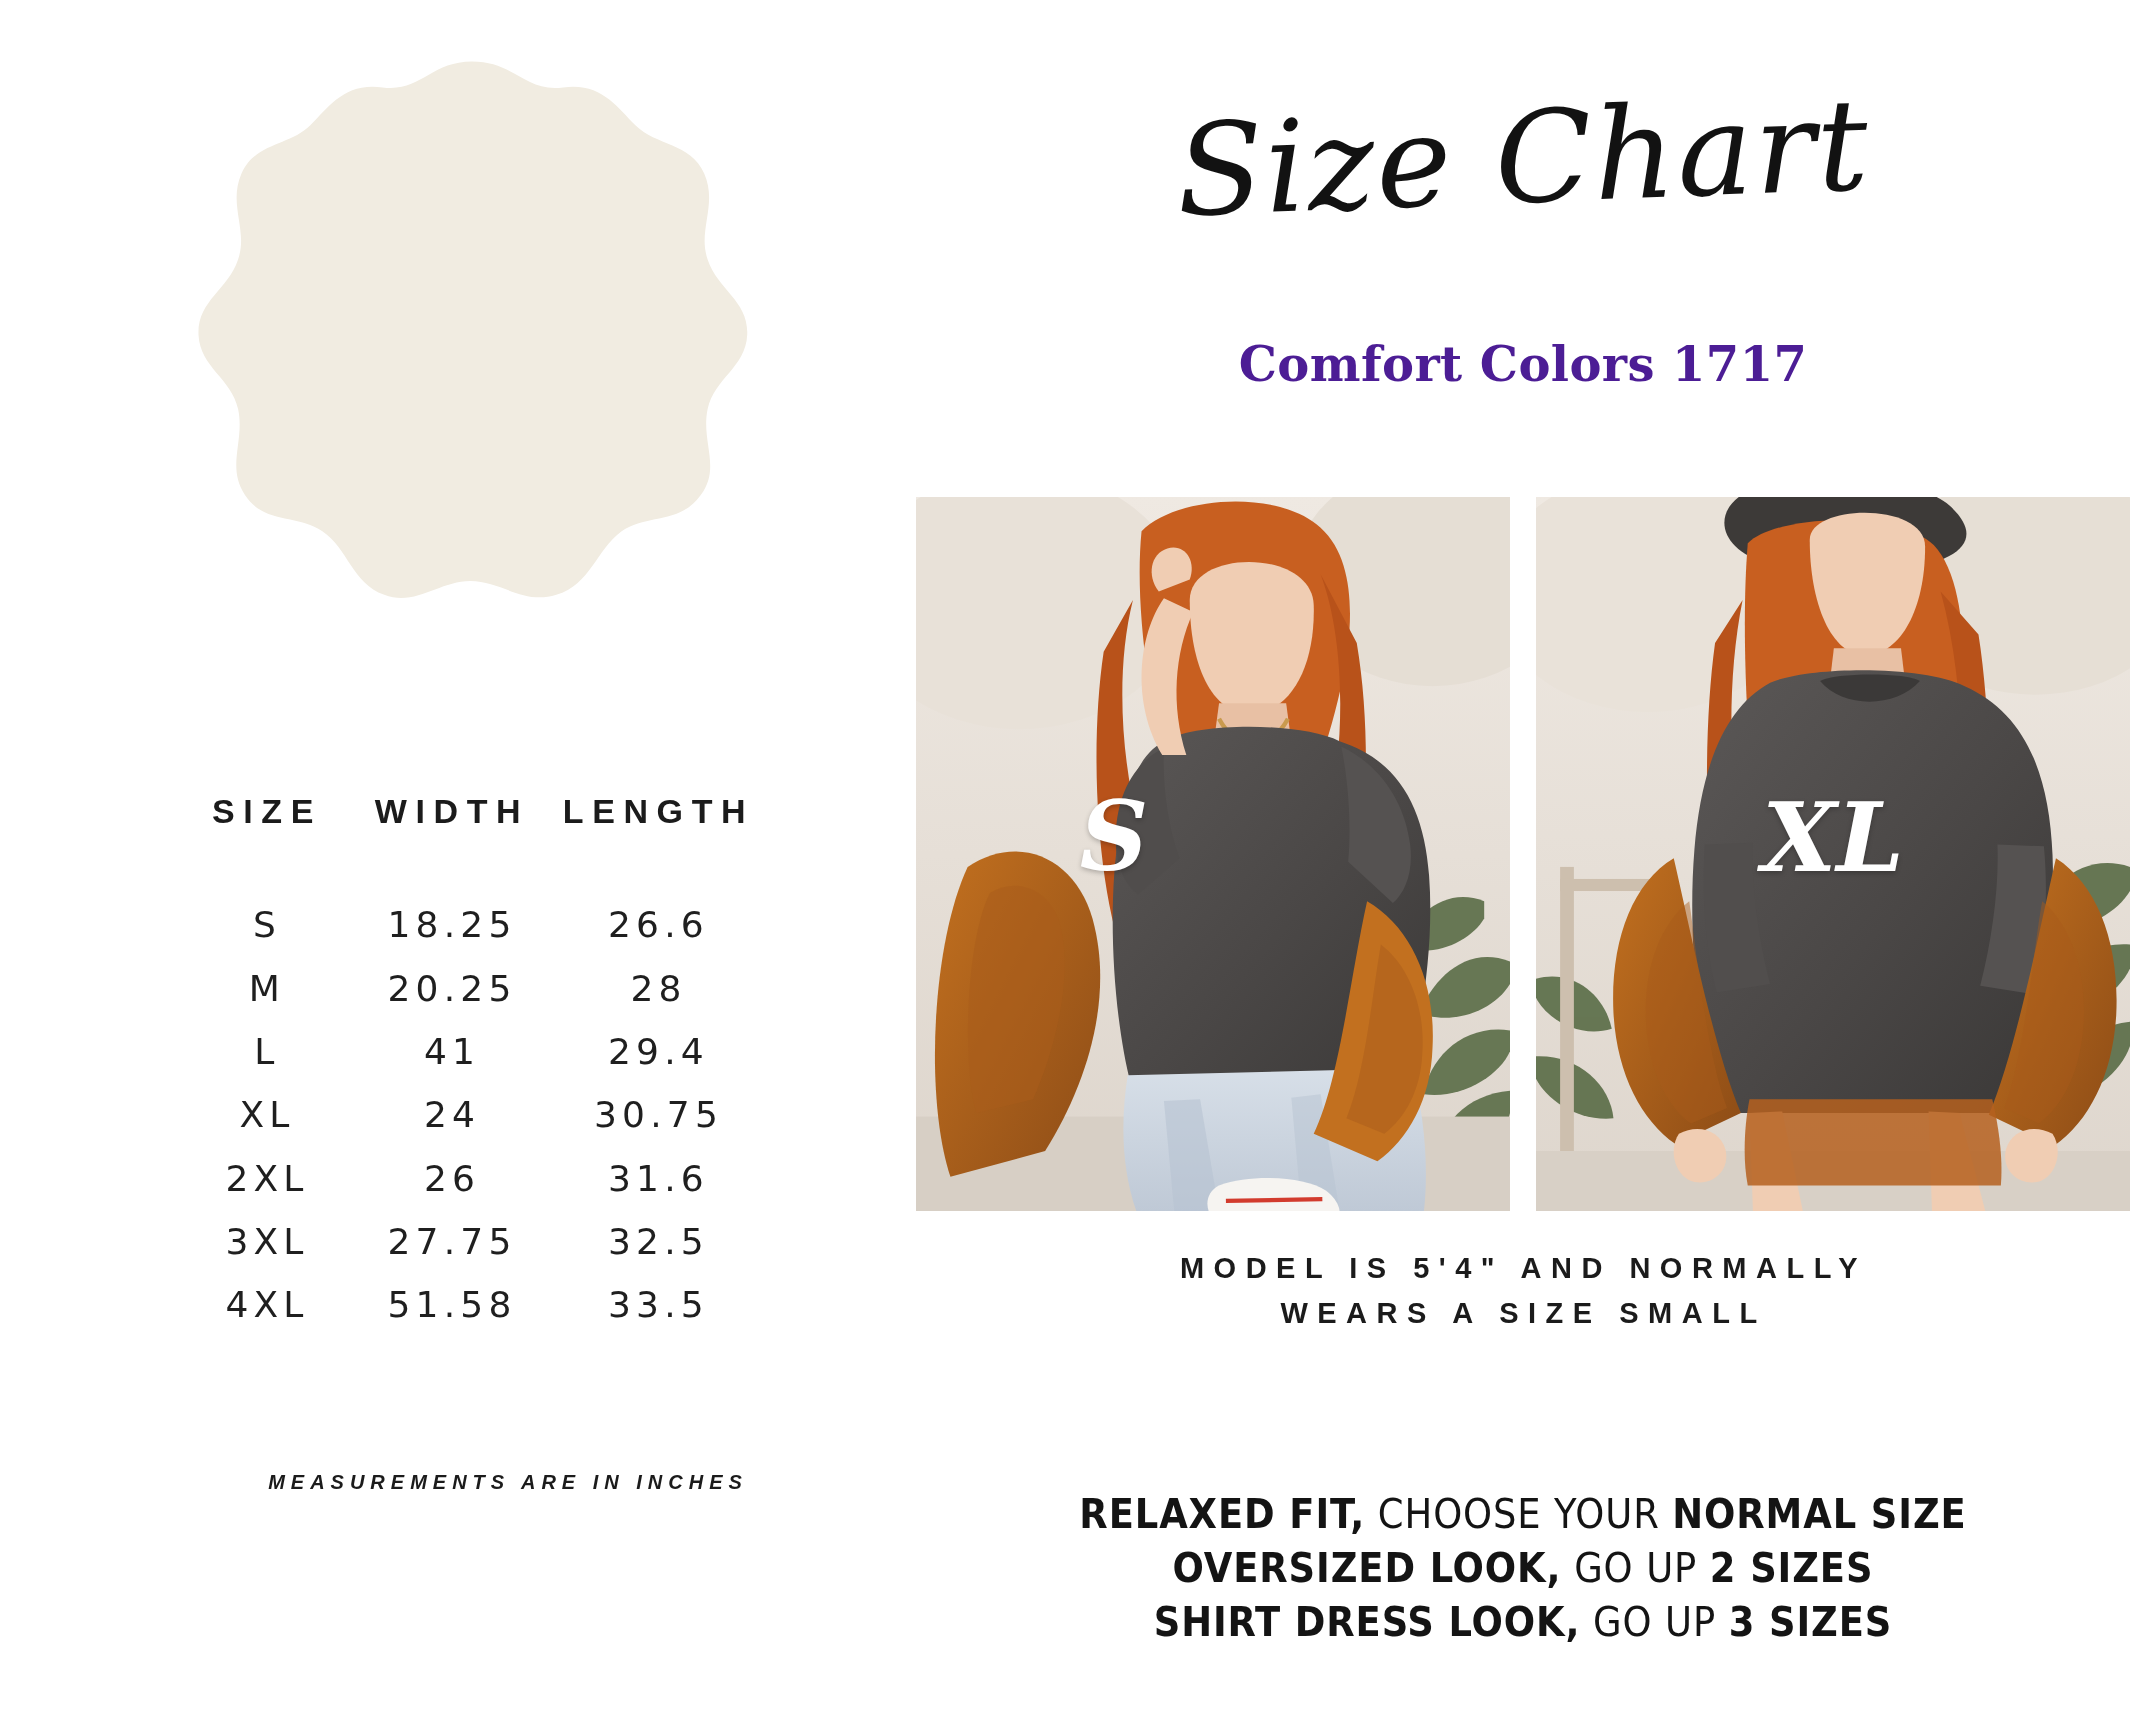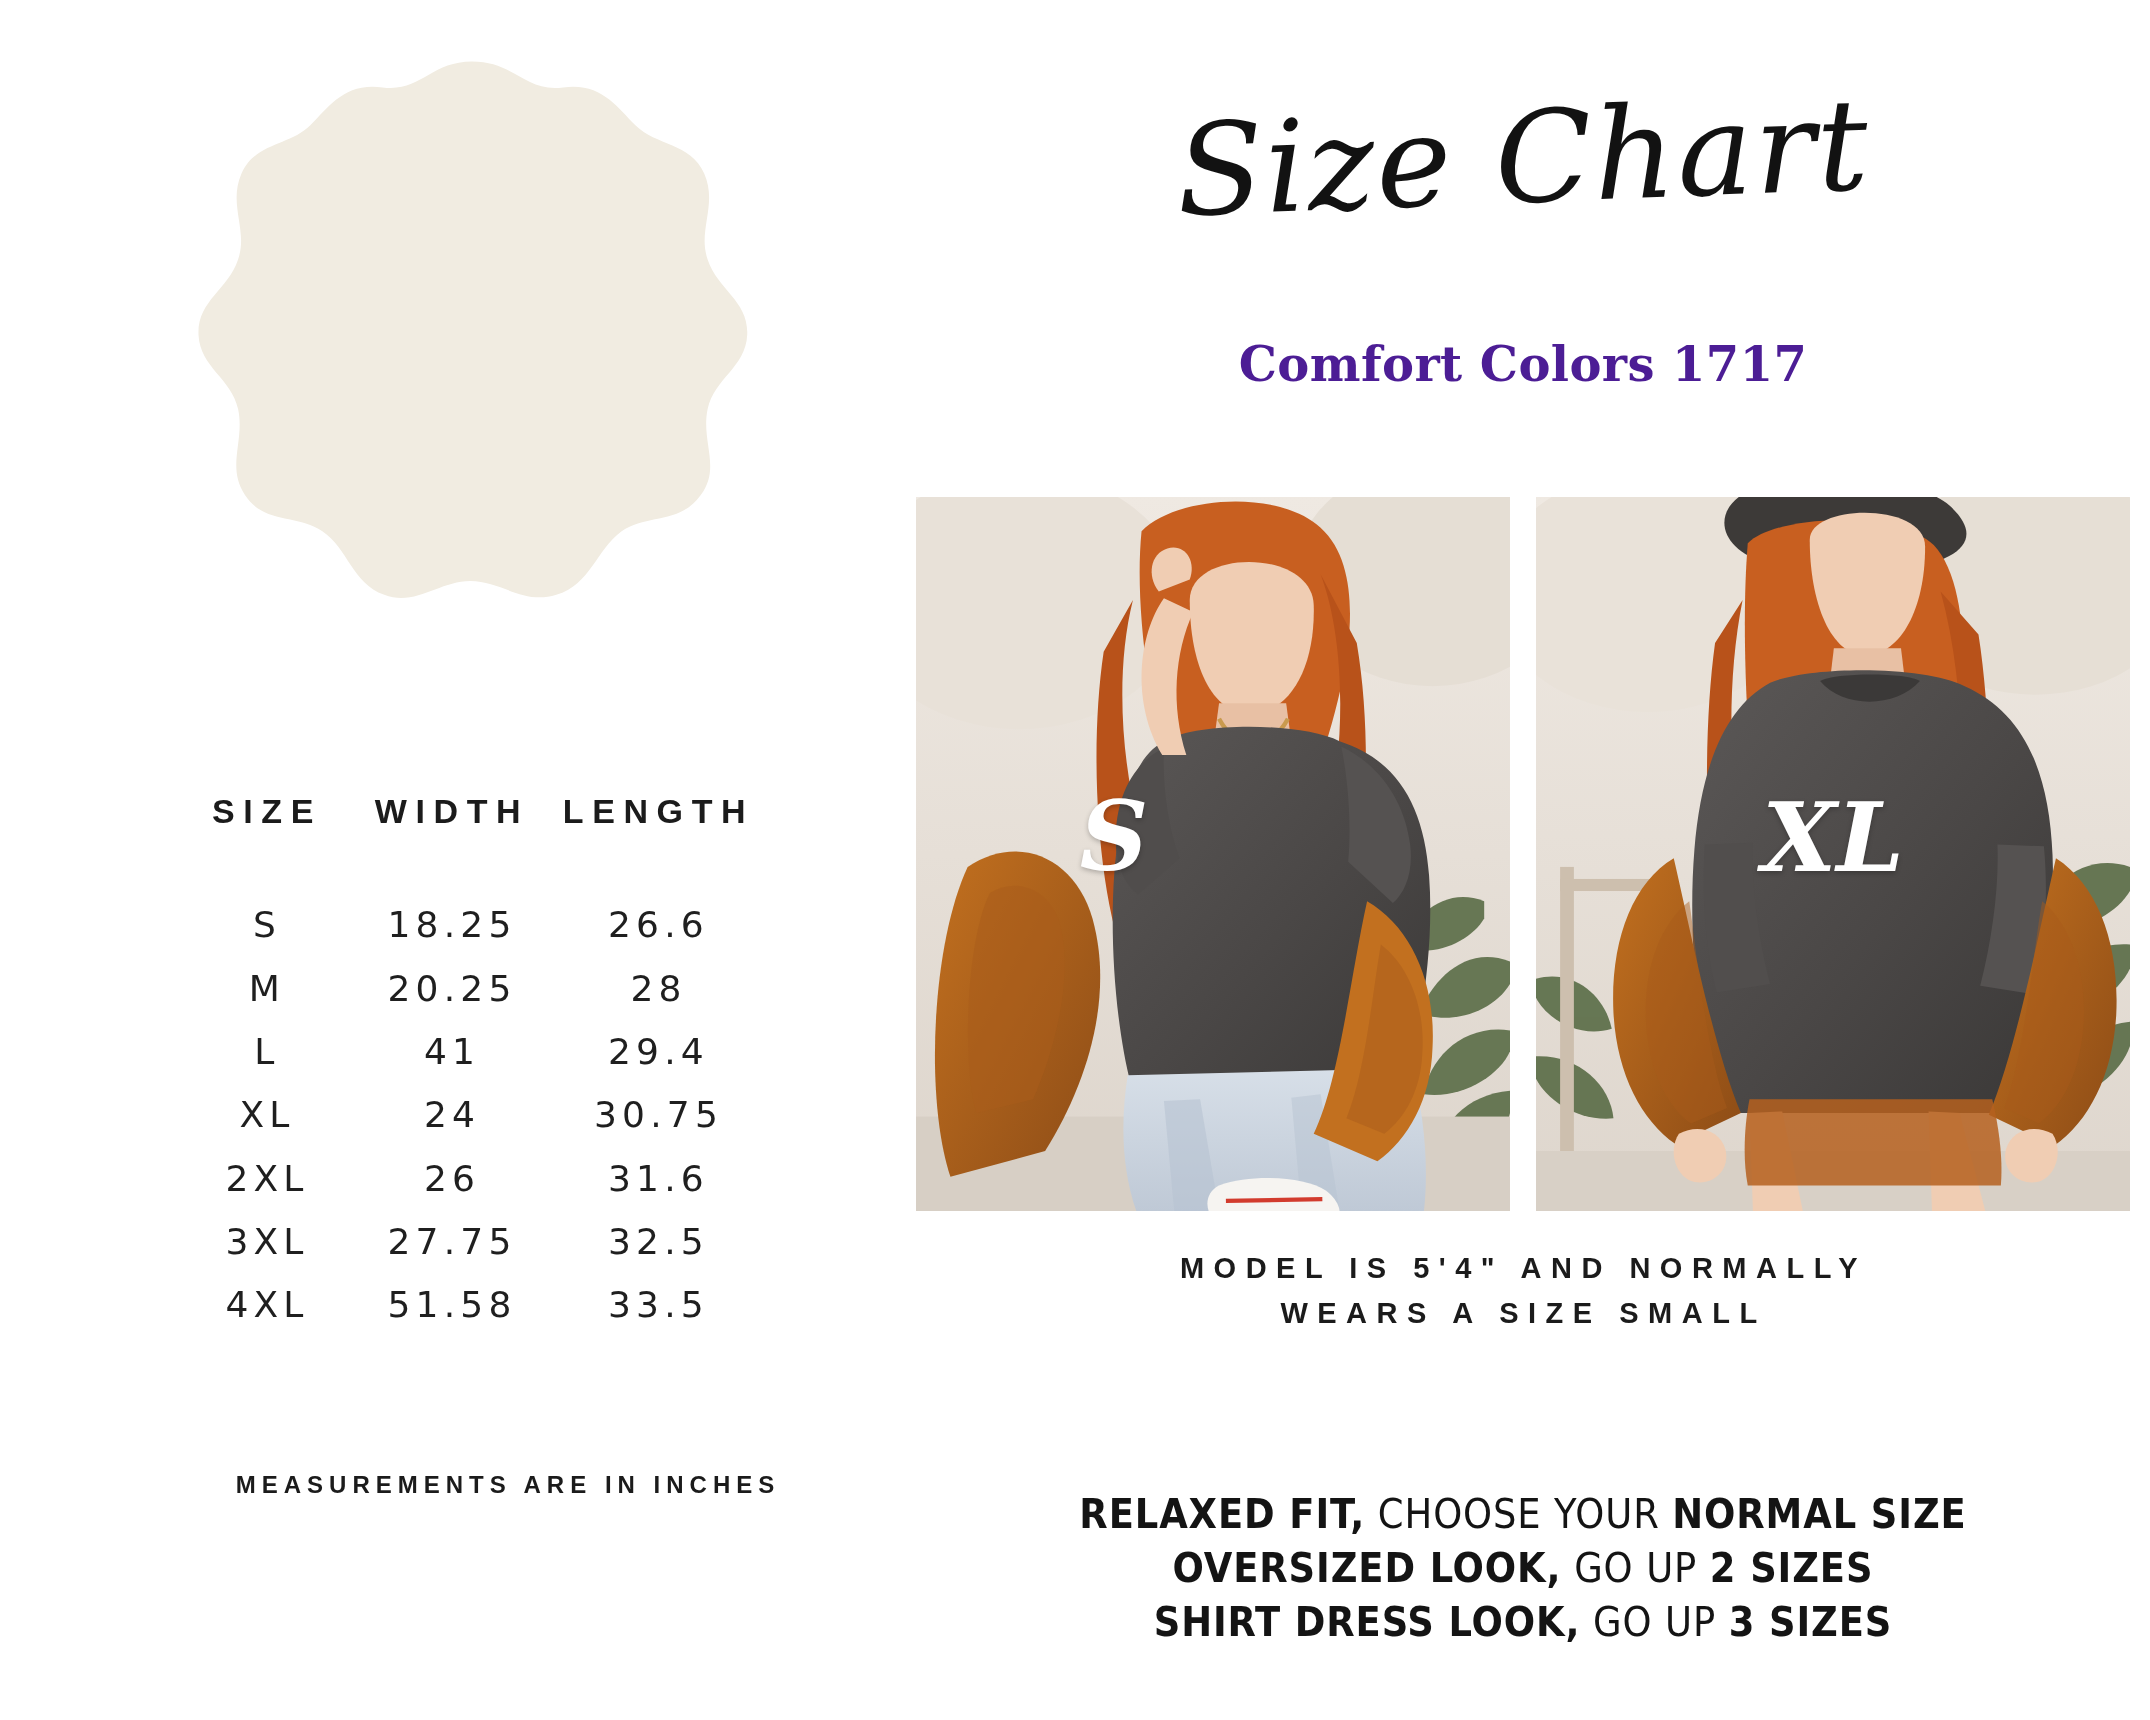--- a/index.html
+++ b/index.html
@@ -63,24 +63,25 @@
   #size-table th.col-size { width: 172px; }
   #size-table th.col-width { width: 198px; }
   #size-table th.col-length { width: 215px; margin-top: 32px; }
 
   #measure-note {
     position: absolute;
     left: 181px;
     top: 1471px;
     width: 654px;
     text-align: center;
-    font-size: 24px;
+    font-size: 20px;
     font-weight: 700;
     letter-spacing: 6px;
     color: #1b1b1b;
+    font-style: italic;
   }
 
   
   #right-col {
     position: absolute;
     left: 895px;
     top: 0;
     width: 1256px;
     height: 1721px;
   }

